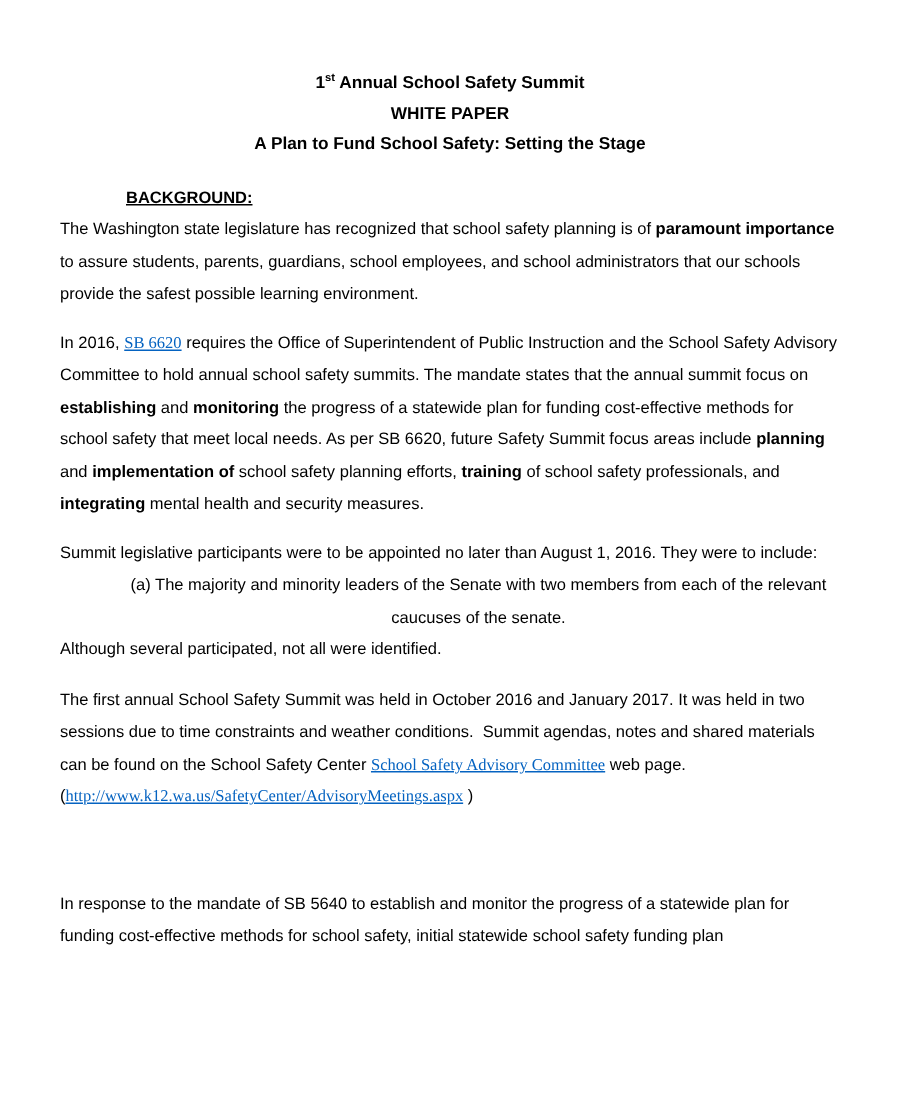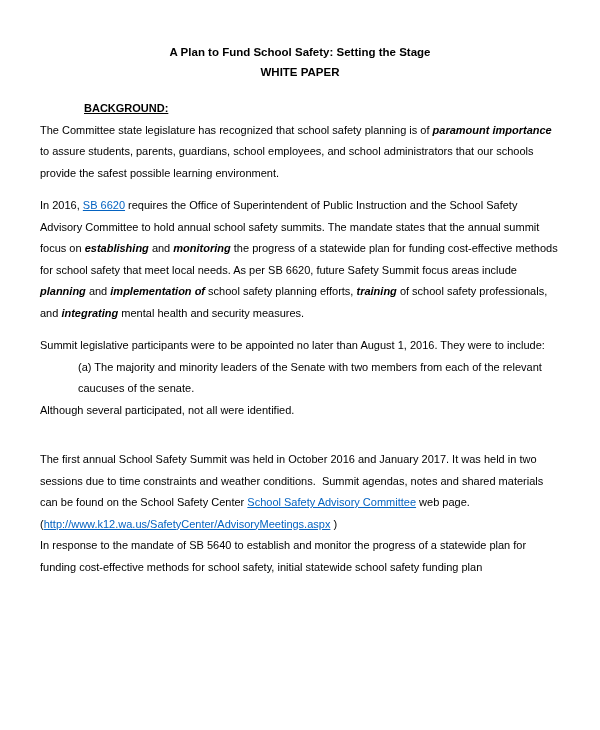--- a/index.html
+++ b/index.html
@@ -25,45 +25,47 @@
     line-height: 20px;
     margin-bottom: 16px;
   }
   .heading {
     font-weight: bold;
     text-decoration: underline;
     padding-left: 44px;
   }
   .para { white-space: pre-wrap; }
   .mb11 { margin-bottom: 11px; }
-  .mb16 { margin-bottom: 28px; }
-  .mb50 { }
-  .list-item { padding-left: 38px; white-space: pre-wrap; }
+  .mb16 { margin-bottom: 12px; }
+  .mb50 { margin-bottom: 50px; }
+  .list-item { padding-left: 38px; white-space: pre-wrap; text-align: center; }
   .sup { vertical-align: super; font-size: 0.65em; }
-  .bold-italic { font-weight: bold; font-style: italic; }
+  .bold-italic { font-weight: bold; }
   a.link {
     color: var(--link-color, #0563c1);
     text-decoration: underline;
     cursor: pointer;
+    font-family: Liberation Serif, serif;
   }
 </style>
 </head>
 <body>
 
 <div class="page">
 
   <header class="doc-header">
+    <div class="title-line"><span>1</span><span class="sup">st</span><span> Annual School Safety Summit</span></div>
+    <div class="title-line">WHITE PAPER</div>
     <div class="title-line">A Plan to Fund School Safety: Setting the Stage</div>
-    <div class="title-line">WHITE PAPER</div>
   </header>
 
   <section>
     <div class="heading">BACKGROUND:</div>
 
-    <p class="para mb11"><span>The Committee state legislature has recognized that school safety planning is of </span><span class="bold-italic">paramount importance</span><span> to assure students, parents, guardians, school employees, and school administrators that our schools provide the safest possible learning environment.</span></p>
+    <p class="para mb11"><span>The Washington state legislature has recognized that school safety planning is of </span><span class="bold-italic">paramount importance</span><span> to assure students, parents, guardians, school employees, and school administrators that our schools provide the safest possible learning environment.</span></p>
 
     <p class="para mb11"><span>In 2016, </span><a href="#" class="link">SB 6620</a><span> requires the Office of Superintendent of Public Instruction and the School Safety Advisory Committee to hold annual school safety summits. The mandate states that the annual summit focus on </span><span class="bold-italic">establishing</span><span> and </span><span class="bold-italic">monitoring</span><span> the progress of a statewide plan for funding cost-effective methods for school safety that meet local needs. As per SB 6620, future Safety Summit focus areas include </span><span class="bold-italic">planning</span><span> and </span><span class="bold-italic">implementation of</span><span> school safety planning efforts, </span><span class="bold-italic">training</span><span> of school safety professionals, and </span><span class="bold-italic">integrating</span><span> mental health and security measures.</span></p>
 
     <p class="para">Summit legislative participants were to be appointed no later than August 1, 2016. They were to include:</p>
 
     <div class="list">
       <div class="list-item">(a) The majority and minority leaders of the Senate with two members from each of the relevant caucuses of the senate.</div>
     </div>
 
     <p class="para mb16">Although several participated, not all were identified.</p>

